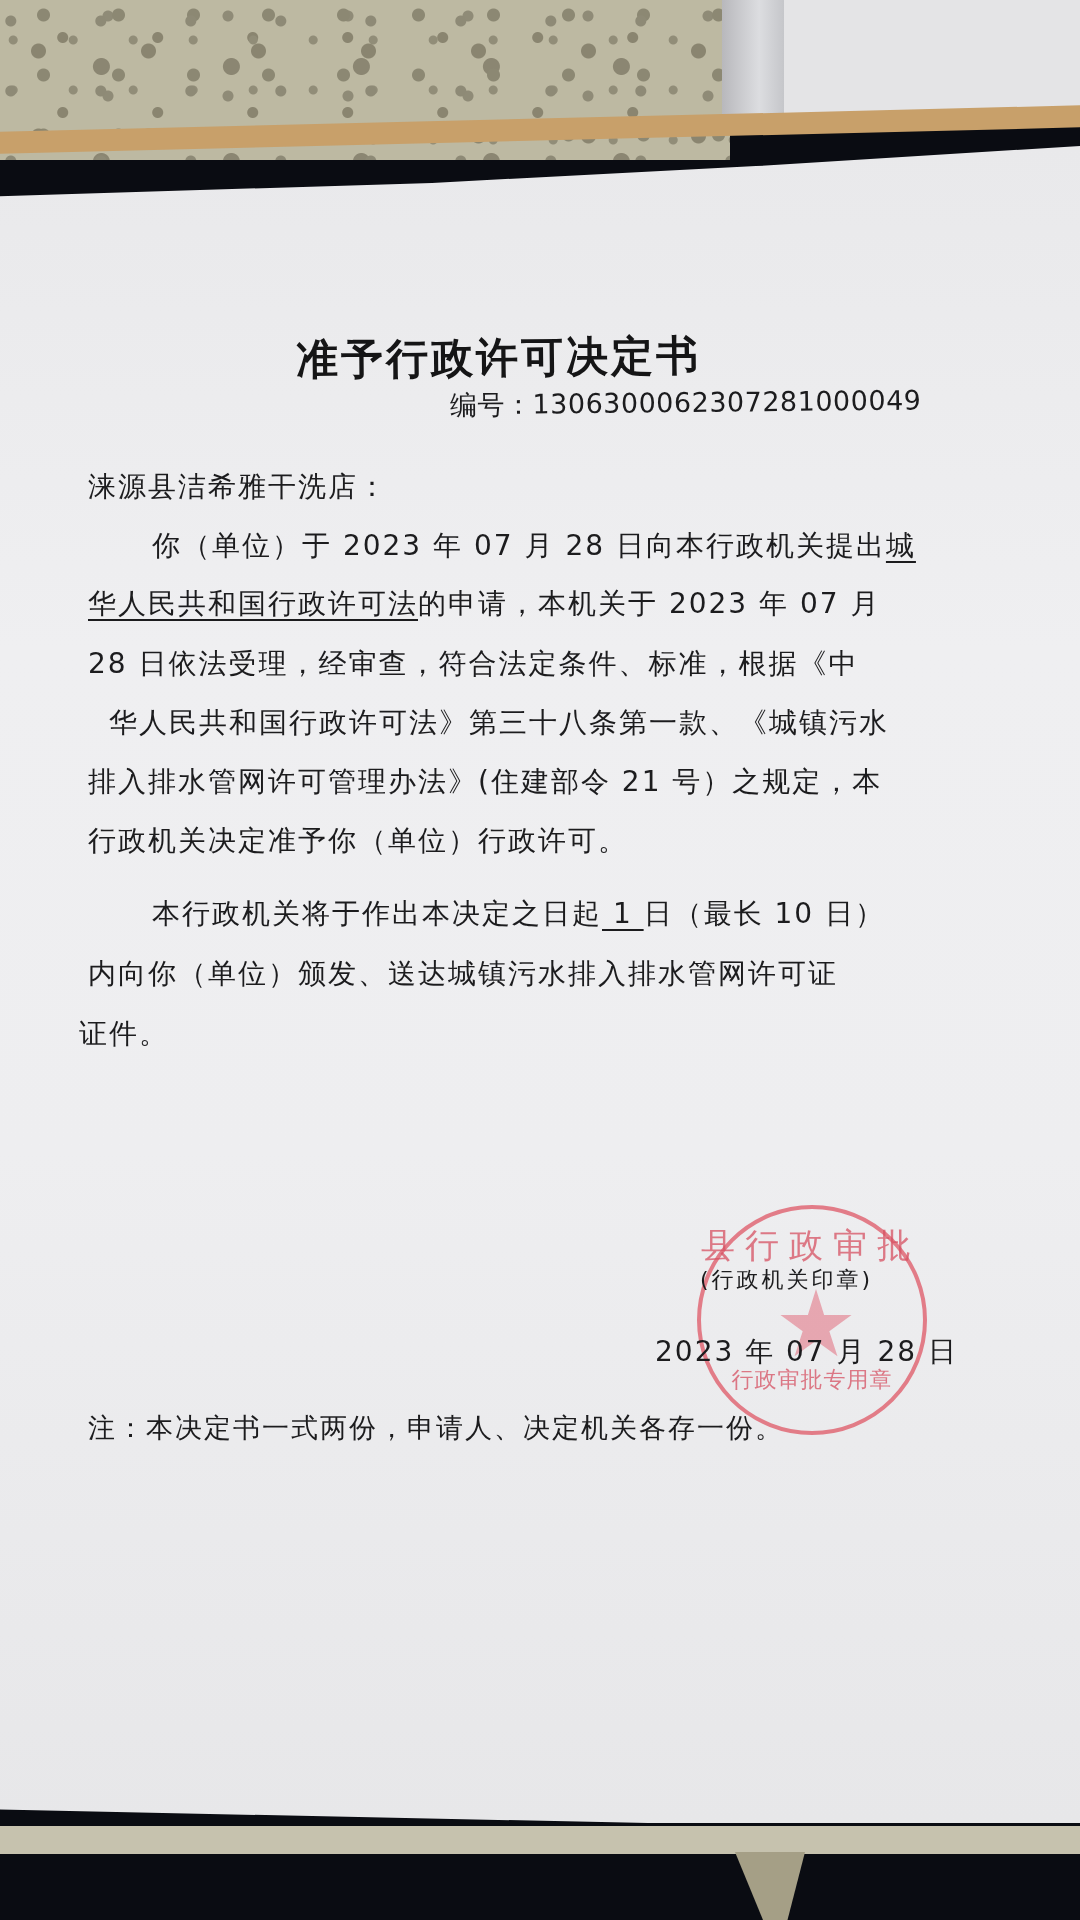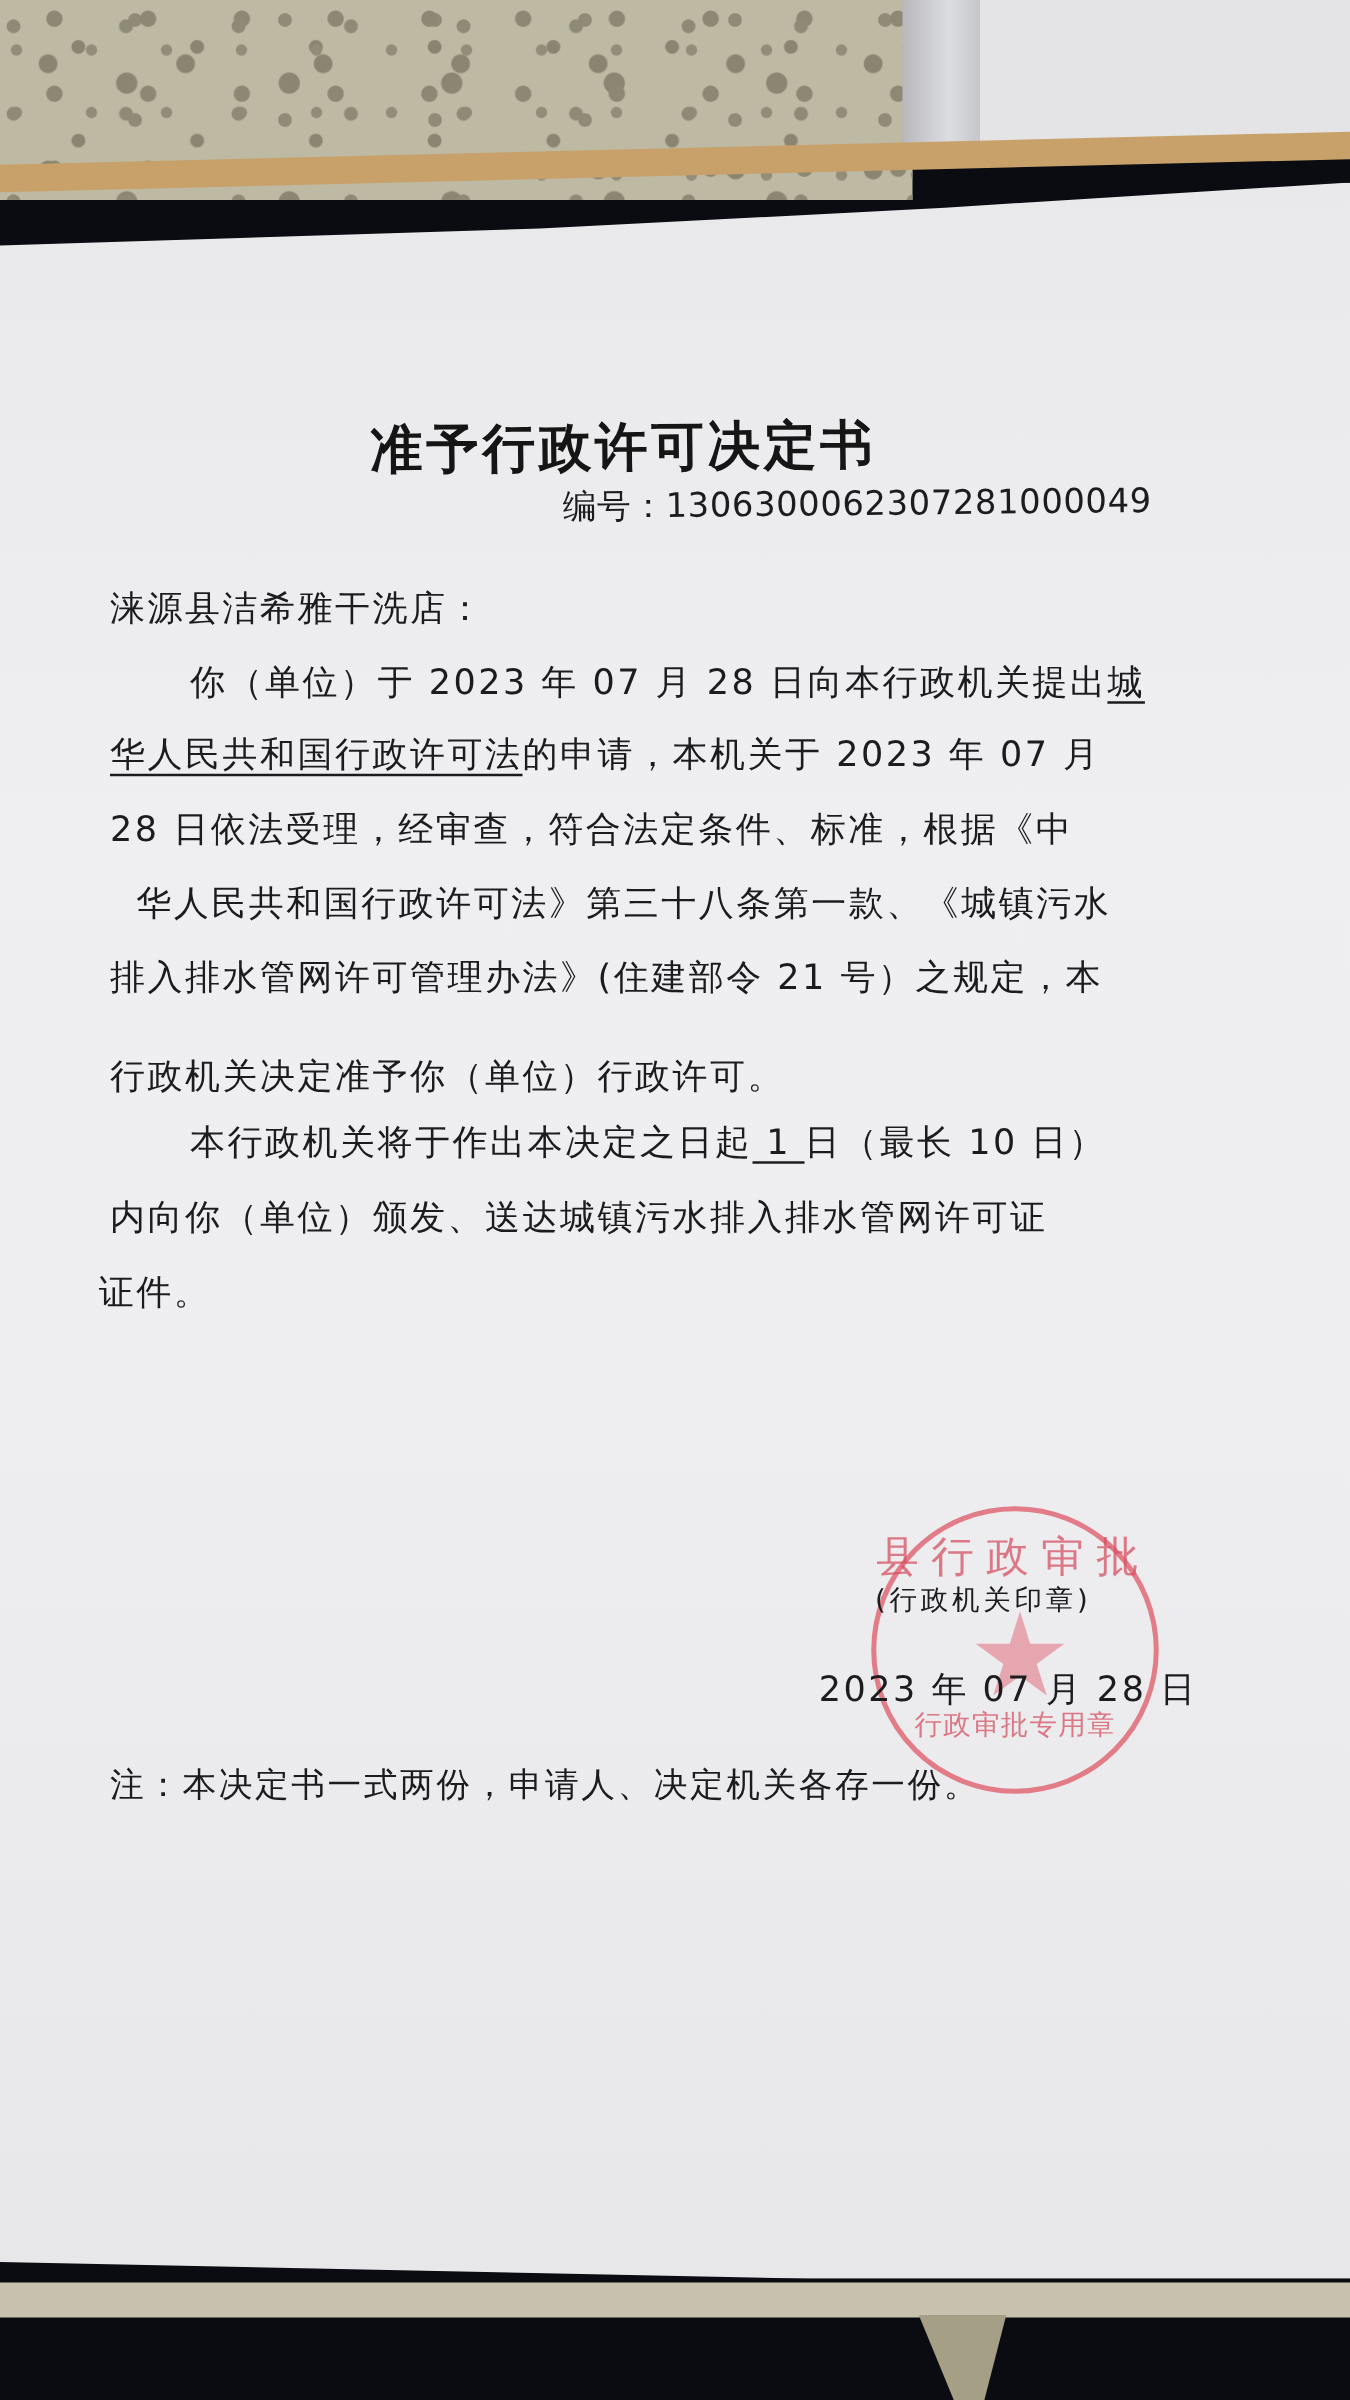--- a/index.html
+++ b/index.html
@@ -100,21 +100,21 @@
 
 <div class="txt body-line" style="left:152px;top:527px;">
   <span>你（单位）于 2023 年 07 月 28 日向本行政机关提出</span><span class="u">城</span>
 </div>
 <div class="txt body-line" style="left:88px;top:585px;">
   <span class="u">华人民共和国行政许可法</span><span>的申请，本机关于 2023 年 07 月</span>
 </div>
 <div class="txt body-line" style="left:88px;top:645px;">28 日依法受理，经审查，符合法定条件、标准，根据《中</div>
 <div class="txt body-line" style="left:88px;top:704px;margin-left:21px;">华人民共和国行政许可法》第三十八条第一款、《城镇污水</div>
 <div class="txt body-line" style="left:88px;top:763px;">排入排水管网许可管理办法》(住建部令 21 号）之规定，本</div>
-<div class="txt body-line" style="left:88px;top:822px;margin-top:20px;">行政机关决定准予你（单位）行政许可。</div>
+<div class="txt body-line" style="left:88px;top:822px;">行政机关决定准予你（单位）行政许可。</div>
 
 <div class="txt body-line" style="left:152px;top:895px;">
   <span>本行政机关将于作出本决定之日起</span><span class="u"> 1 </span><span>日（最长 10 日）</span>
 </div>
 <div class="txt body-line" style="left:88px;top:955px;">内向你（单位）颁发、送达城镇污水排入排水管网许可证</div>
 <div class="txt body-line" style="left:79px;top:1015px;">证件。</div>
 
 <div class="seal">
   <div class="seal-top">县行政审批</div>
   <div class="seal-star"></div>

